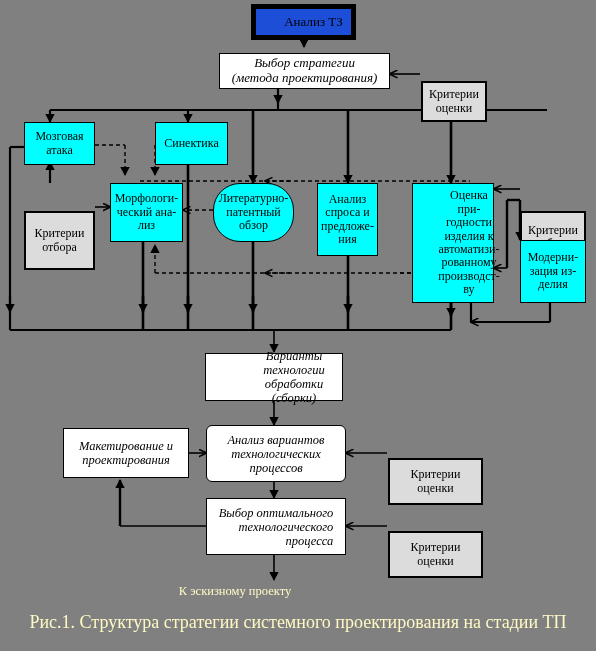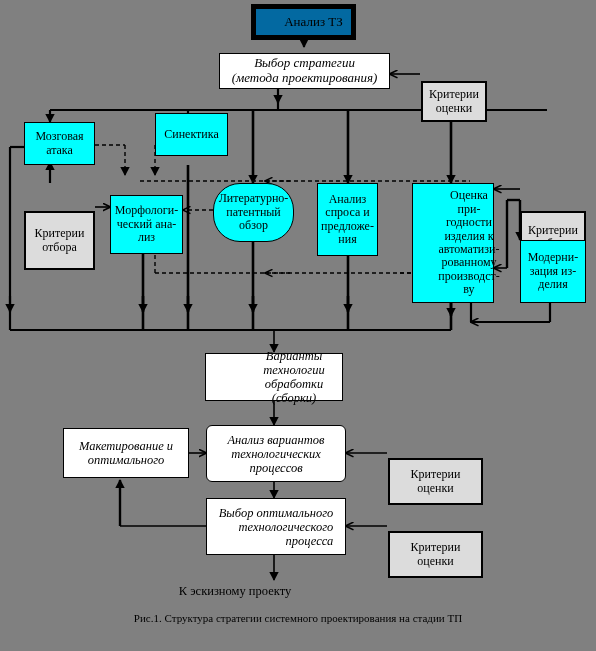--- a/index.html
+++ b/index.html
@@ -17,26 +17,26 @@
     display:flex;
     align-items:center;
     justify-content:center;
     text-align:center;
     line-height:1.12;
     color:#000;
     z-index:5;
     white-space:pre-line;
   }
   .n-white{background:#ffffff;border:1px solid #000;font-style:italic;}
-  .n-white-thick{background:#0369a1;border:5px solid #000;padding-left:20px;}
+  .n-white-thick{background:#1d4ed8;border:5px solid #000;padding-left:20px;}
   .n-cyan{background:#00ffff;border:1px solid #000;}
   .n-gray{background:#dcdcdc;border:2px solid #000;margin-top:28px;}
   .caption{
     position:absolute;
-    color:#000000;
+    color:#fef9c3;
     text-align:center;
     z-index:6;
     white-space:pre;
   }
   svg{position:absolute;left:0;top:0;}
 </style>
 </head>
 <body>
 
 <div id="diagram">
@@ -142,26 +142,26 @@
 
   <div class="node n-white" style="left:219px;top:53px;width:171px;height:36px;font-size:13px;">Выбор стратегии
 (метода проектирования)</div>
 
   <div class="node n-gray" style="left:421px;top:53px;width:66px;height:41px;font-size:12px;">Критерии
 оценки</div>
 
   <div class="node n-cyan" style="left:24px;top:122px;width:71px;height:43px;font-size:12px;">Мозговая
 атака</div>
 
-  <div class="node n-cyan" style="left:155px;top:113px;width:73px;height:43px;font-size:12px;">Синектика</div>
+  <div class="node n-cyan" style="left:155px;top:122px;width:73px;height:43px;font-size:12px;">Синектика</div>
 
   <div class="node n-gray" style="left:24px;top:183px;width:71px;height:59px;font-size:12px;">Критерии
 отбора</div>
 
-  <div class="node n-cyan" style="left:110px;top:183px;width:73px;height:59px;font-size:12px;margin-top:12px;">Морфологи-
+  <div class="node n-cyan" style="left:110px;top:183px;width:73px;height:59px;font-size:12px;">Морфологи-
 ческий ана-
 лиз</div>
 
   <div class="node n-cyan" style="left:213px;top:183px;width:81px;height:59px;font-size:12px;border-radius:27px;">Литературно-
 патентный
 обзор</div>
 
   <div class="node n-cyan" style="left:317px;top:183px;width:61px;height:73px;font-size:12px;">Анализ
 спроса и
 предложе-
@@ -179,33 +179,33 @@
 отбора</div>
 
   <div class="node n-cyan" style="left:520px;top:240px;width:66px;height:63px;font-size:12px;">Модерни-
 зация из-
 делия</div>
 
   <div class="node n-white" style="left:205px;top:353px;width:138px;height:48px;font-size:12.5px;padding-left:40px;">Варианты технологии
 обработки (сборки)</div>
 
   <div class="node n-white" style="left:63px;top:428px;width:126px;height:50px;font-size:12.5px;">Макетирование и
-оптимального</div>
+проектирования</div>
 
   <div class="node n-white" style="left:206px;top:425px;width:140px;height:57px;font-size:12.5px;border-radius:6px;">Анализ вариантов
 технологических
 процессов</div>
 
   <div class="node n-gray" style="left:388px;top:430px;width:95px;height:47px;font-size:12px;">Критерии
 оценки</div>
 
   <div class="node n-white" style="left:206px;top:498px;width:140px;height:57px;font-size:12.5px;text-align:right;">Выбор оптимального
 технологического
 процесса</div>
 
   <div class="node n-gray" style="left:388px;top:503px;width:95px;height:47px;font-size:12px;">Критерии
 оценки</div>
 
   <div class="caption" style="left:0;top:584px;width:470px;font-size:12.5px;">К эскизному проекту</div>
 
-  <div class="caption" style="left:0;top:612px;width:596px;font-size:11px;">Рис.1. Структура стратегии системного проектирования на стадии ТП</div>
+  <div class="caption" style="left:0;top:612px;width:596px;font-size:18px;">Рис.1. Структура стратегии системного проектирования на стадии ТП</div>
 
 </div>
 
 </body></html>

